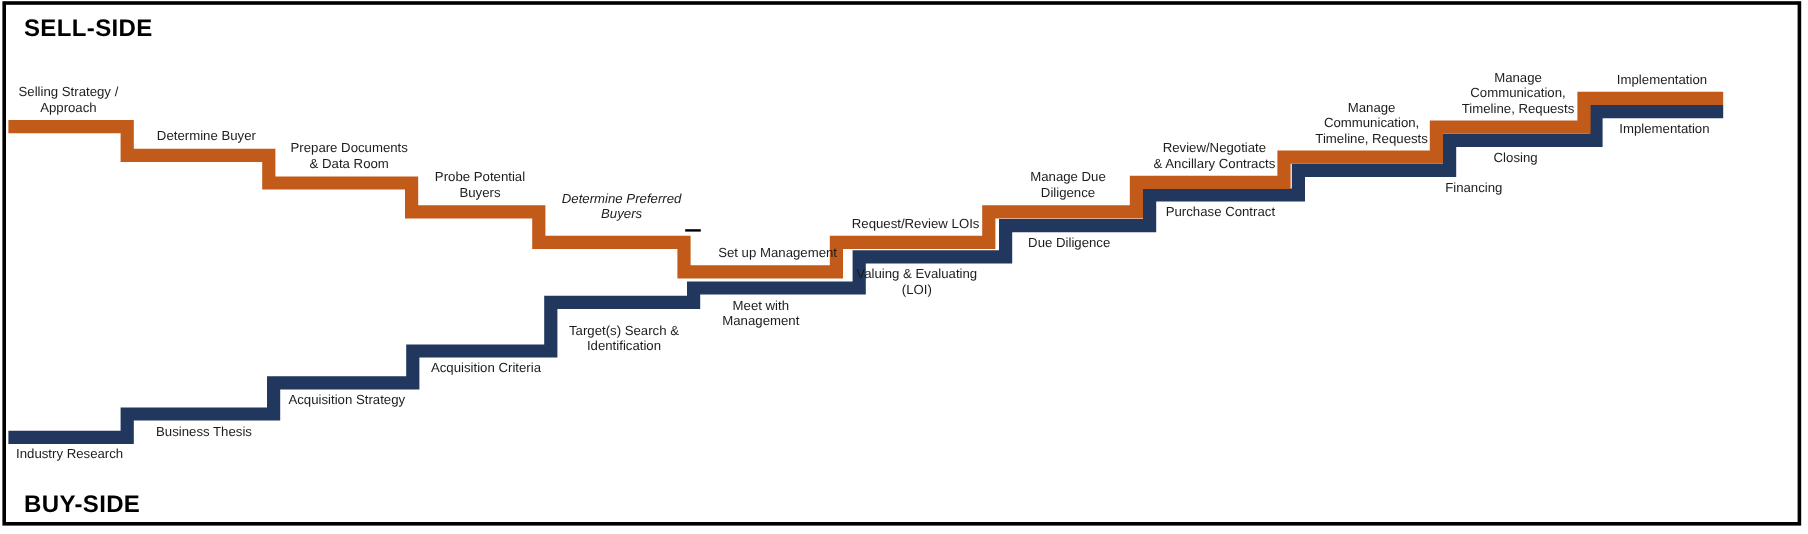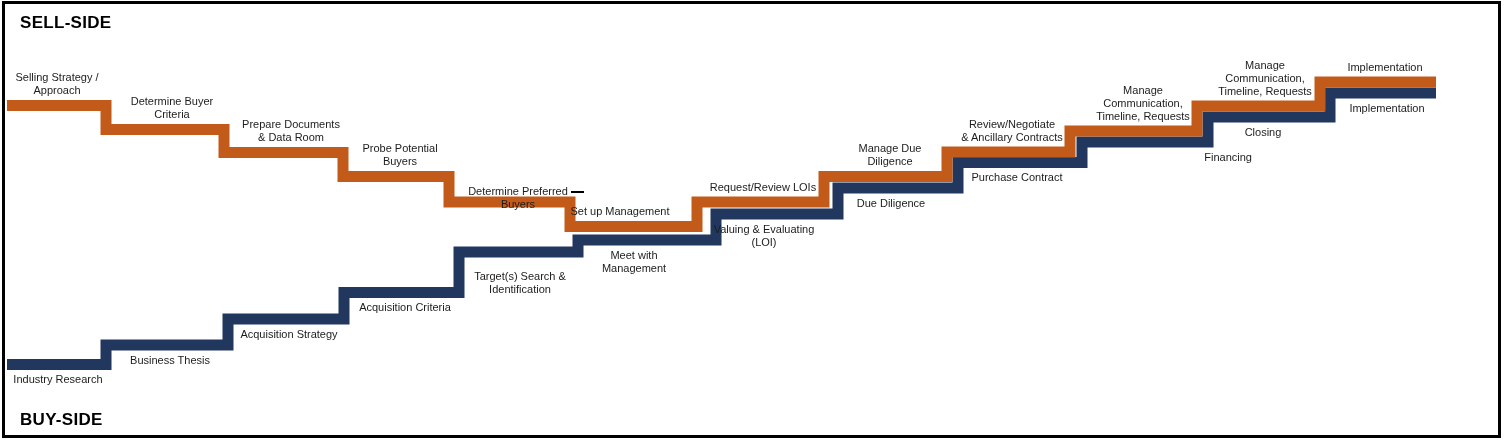--- a/index.html
+++ b/index.html
@@ -15,21 +15,21 @@
     position: absolute;
     left: 2px; top: 1px;
     width: 1493px; height: 431px;
     border: 3px solid #000000;
     pointer-events: none;
   }
   .lines-svg { position: absolute; left: 0; top: 0; }
   .side-title {
     position: absolute;
     left: 20px;
-    font-size: 17px;
+    font-size: 20px;
     font-weight: bold;
     letter-spacing: 0.3px;
     color: #000000;
     white-space: nowrap;
   }
   .side-title.sell { top: 13px; }
   .side-title.buy  { top: 410px; }
   .step-label {
     position: absolute;
     width: 220px;
@@ -59,35 +59,34 @@
   <div class="side-title sell">SELL-SIDE</div>
   <div class="side-title buy">BUY-SIDE</div>
 
   <div id="sell-labels">
       <div class="step-label" style="left: -53px; color: rgb(28, 28, 28); bottom: 348px;">
         <div>Selling Strategy /</div>
         <div>Approach</div>
       </div>
       <div class="step-label" style="left: 62px; color: rgb(28, 28, 28); bottom: 324px;">
         <div>Determine Buyer</div>
-        <div>Criteria</div>
       </div>
       <div class="step-label" style="left: 181px; color: rgb(28, 28, 28); bottom: 301px;">
         <div>Prepare Documents</div>
         <div>&amp; Data Room</div>
       </div>
       <div class="step-label" style="left: 290px; color: rgb(28, 28, 28); bottom: 277px;">
         <div>Probe Potential</div>
         <div>Buyers</div>
       </div>
-      <div class="step-label" style="left: 408px; color: rgb(28, 28, 28); bottom: 234px;">
+      <div class="step-label" style="left: 408px; color: rgb(28, 28, 28); bottom: 259px; font-style: italic;">
         <div>Determine Preferred</div>
         <div>Buyers</div>
       </div>
-      <div class="step-label" style="left: 510px; color: rgb(28, 28, 28); bottom: 227px;">
+      <div class="step-label" style="left: 538px; color: rgb(28, 28, 28); bottom: 227px;">
         <div>Set up Management</div>
       </div>
       <div class="step-label" style="left: 653px; color: rgb(28, 28, 28); bottom: 251.5px;">
         <div>Request/Review LOIs</div>
       </div>
       <div class="step-label" style="left: 780px; color: rgb(28, 28, 28); bottom: 277px;">
         <div>Manage Due</div>
         <div>Diligence</div>
       </div>
       <div class="step-label" style="left: 902px; color: rgb(28, 28, 28); bottom: 301.5px;">

